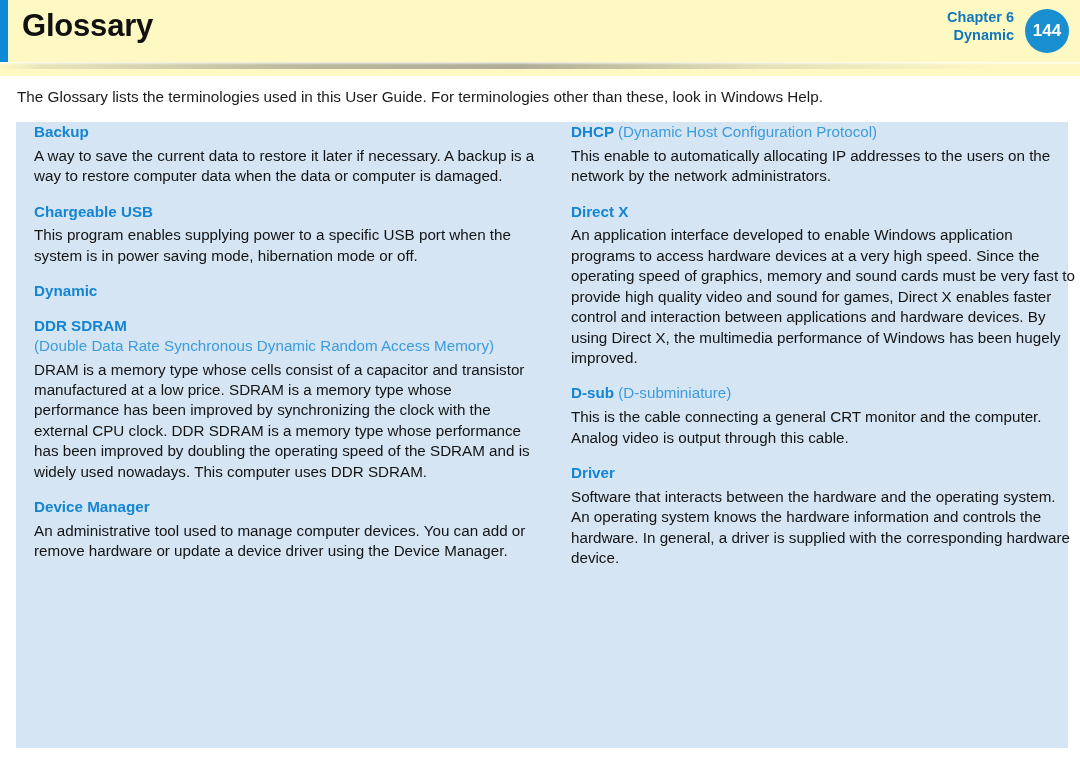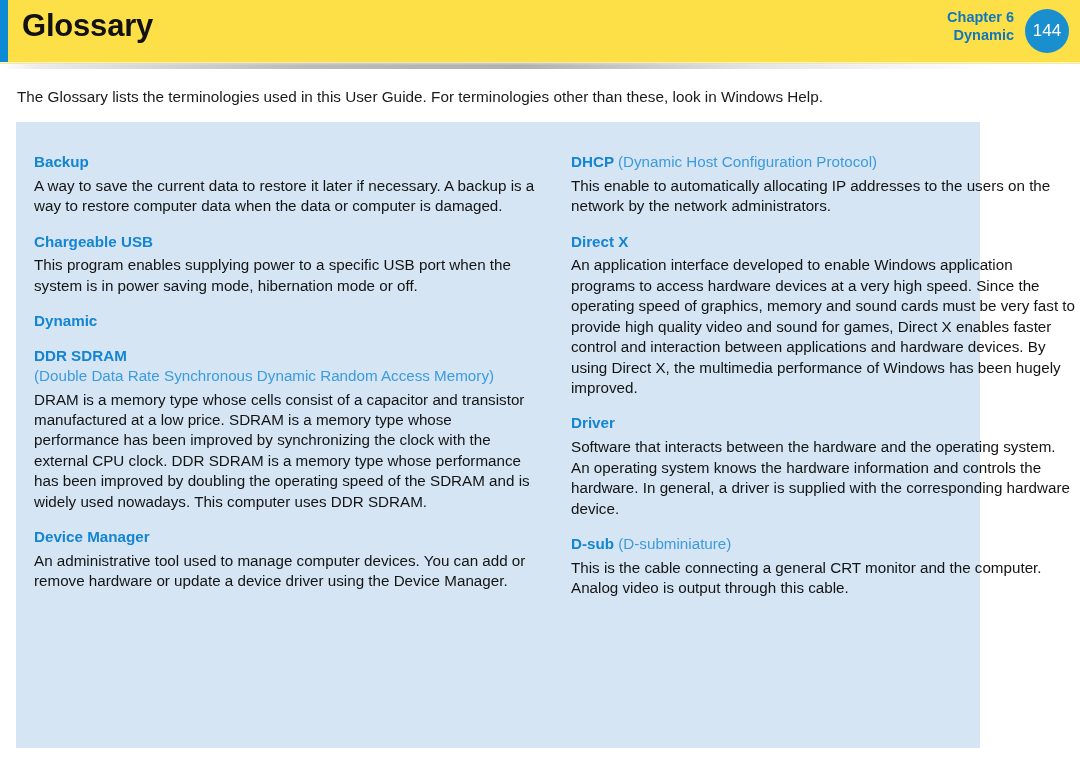--- a/index.html
+++ b/index.html
@@ -11,22 +11,22 @@
     height: 766px;
     background: #ffffff;
     font-family: "Liberation Sans", sans-serif;
     overflow: hidden;
     position: relative;
   }
 
   
   .page-header {
     position: relative;
-    height: 64px;
-    background: #fde047;
+    height: 76px;
+    background: #fef9c3;
   }
   .header-accent-bar {
     position: absolute;
     left: 0;
     top: 0;
     width: 8px;
     height: 62px;
     background: #0d8ad6;
   }
   .page-title {
@@ -55,21 +55,21 @@
   .page-badge {
     position: absolute;
     right: 11px;
     top: 9px;
     width: 44px;
     height: 44px;
     border-radius: 50%;
     background: #1a8fd0;
     color: #ffffff;
     font-size: 17px;
-    font-weight: normal;
+    font-weight: bold;
     display: flex;
     align-items: center;
     justify-content: center;
     margin-left: 48px;
   }
 
   
   .header-divider {
     position: absolute;
     left: 0;
@@ -103,25 +103,25 @@
     font-size: 15.3px;
     color: #1a1a1a;
     white-space: nowrap;
   }
 
   
   .glossary-panel {
     position: absolute;
     left: 16px;
     top: 122px;
-    width: 964px;
+    width: 1052px;
     height: 626px;
     background: #d5e5f3;
     box-sizing: border-box;
-    padding: 30px 18px 10px 18px;
+    padding: 0 18px 10px 18px;
   }
   .columns {
     display: flex;
     gap: 0px;
     height: 100%;
   }
   .column {
     width: 505px;
     flex: 0 0 505px;
   }
@@ -200,22 +200,22 @@
     <div class="column column-right" id="col-right">
         <div class="term-entry">
           <div class="term-heading"><span>DHCP</span> <span class="term-expansion-inline">(Dynamic Host Configuration Protocol)</span></div>
           <div class="term-body">This enable to automatically allocating IP addresses to the users on the network by the network administrators.</div>
         </div>
         <div class="term-entry">
           <div class="term-heading"><span>Direct X</span></div>
           <div class="term-body">An application interface developed to enable Windows application programs to access hardware devices at a very high speed. Since the operating speed of graphics, memory and sound cards must be very fast to provide high quality video and sound for games, Direct X enables faster control and interaction between applications and hardware devices. By using Direct X, the multimedia performance of Windows has been hugely improved.</div>
         </div>
         <div class="term-entry">
+          <div class="term-heading"><span>D-sub</span> <span class="term-expansion-inline">(D-subminiature)</span></div>
+          <div class="term-body">This is the cable connecting a general CRT monitor and the computer. Analog video is output through this cable.</div>
+        </div>
+        <div class="term-entry">
           <div class="term-heading"><span>Driver</span></div>
           <div class="term-body">Software that interacts between the hardware and the operating system. An operating system knows the hardware information and controls the hardware. In general, a driver is supplied with the corresponding hardware device.</div>
-        </div>
-        <div class="term-entry">
-          <div class="term-heading"><span>D-sub</span> <span class="term-expansion-inline">(D-subminiature)</span></div>
-          <div class="term-body">This is the cable connecting a general CRT monitor and the computer. Analog video is output through this cable.</div>
         </div>
       </div>
   </div>
 </div>
 
 </body></html>

